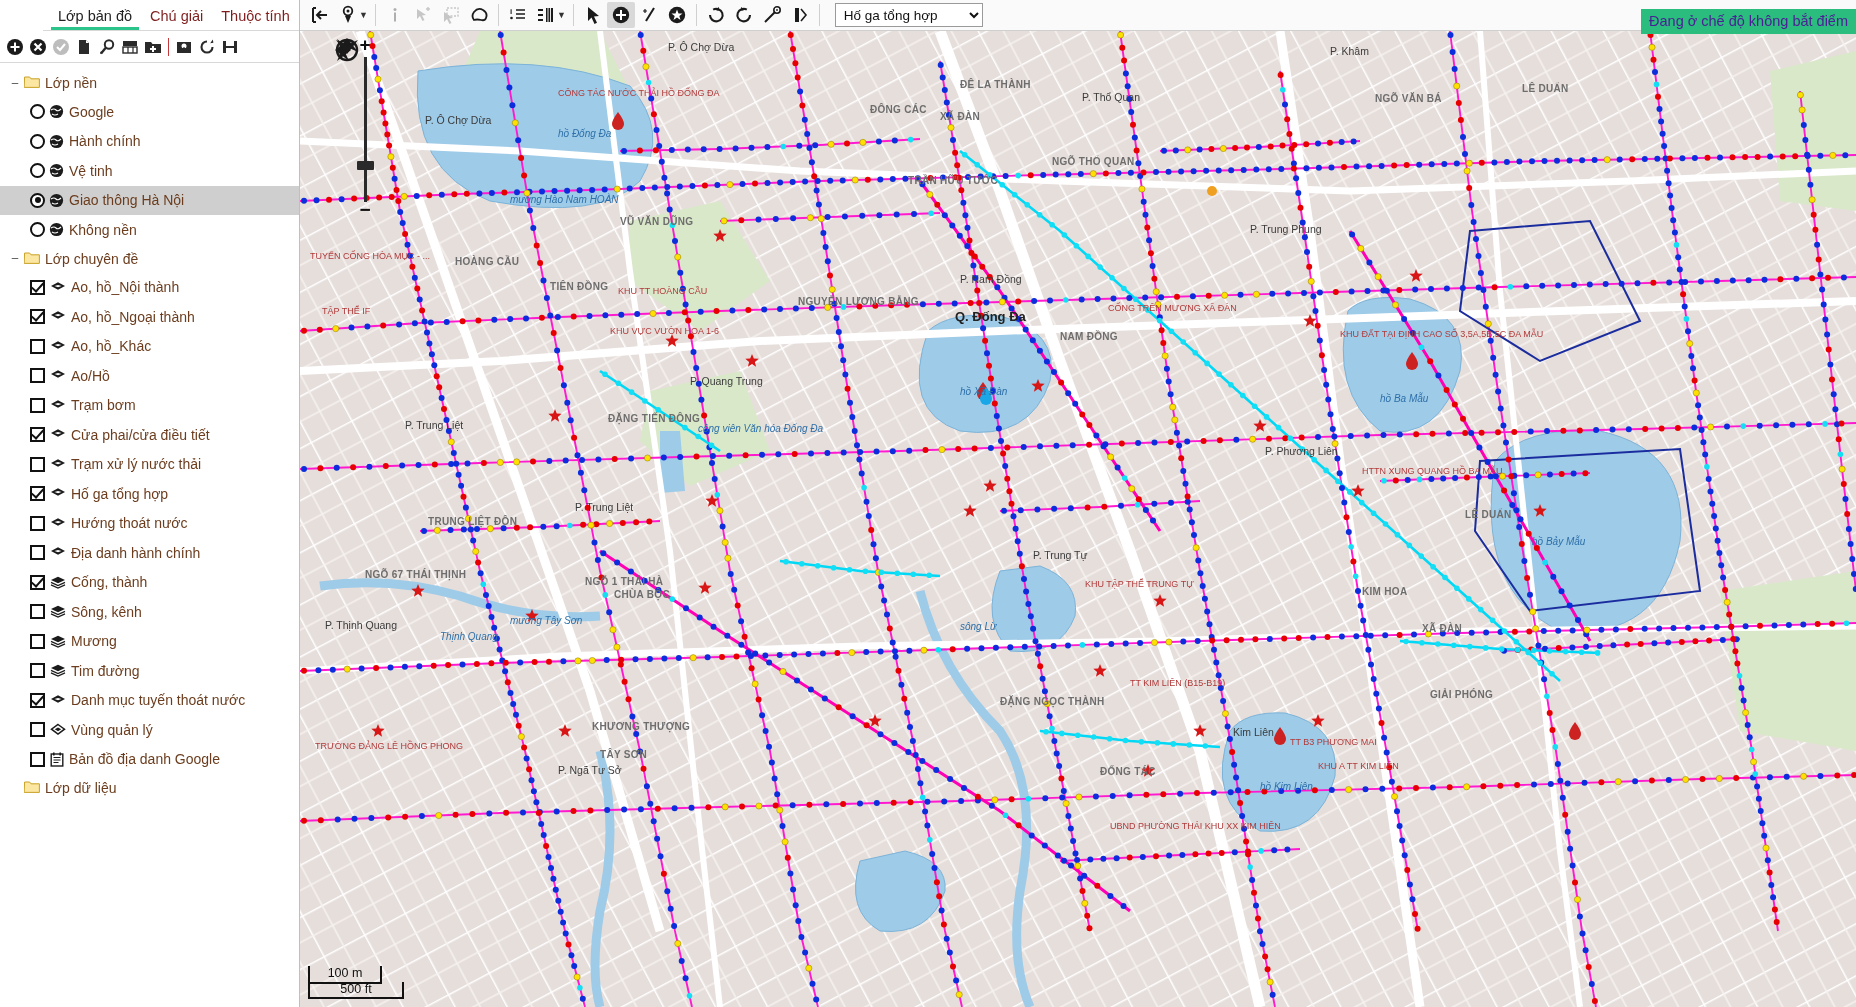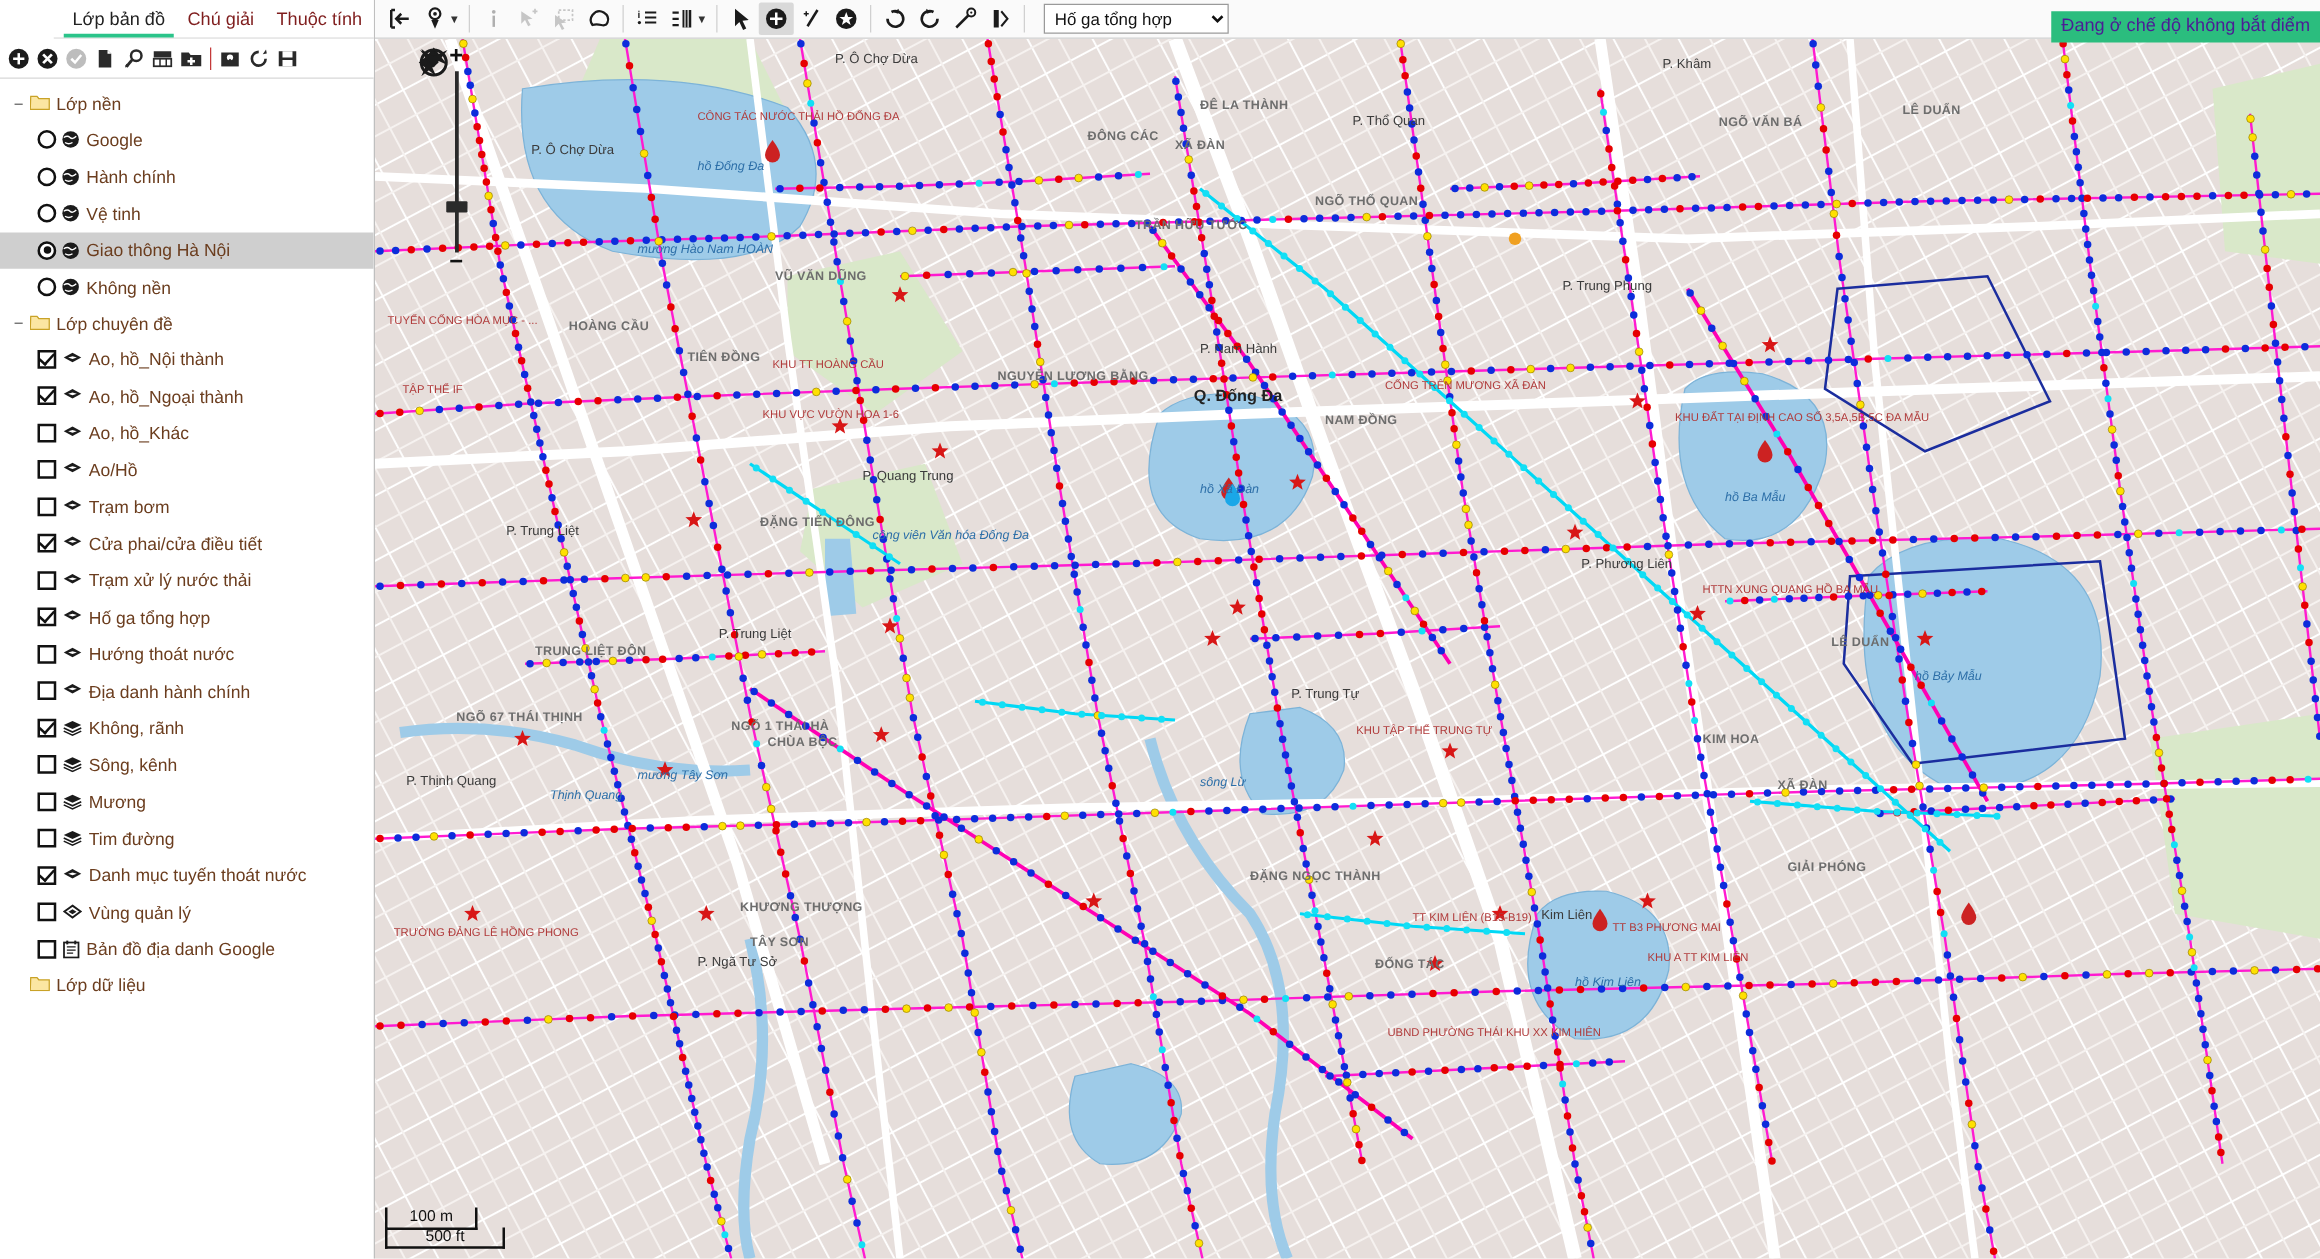--- a/index.html
+++ b/index.html
@@ -444,21 +444,21 @@
       </div>
       <div class="row">
         <span class="cbx on"></span>
         <span class="ricon">
             <svg width="16" height="13" viewBox="0 0 16 13">
               <path d="M8 0.8 L15 4 L8 7.2 L1 4 z" fill="#1b1b1b"></path>
               <path d="M1 6.4 L8 9.6 L15 6.4" fill="none" stroke="#1b1b1b" stroke-width="1.3"></path>
               <path d="M1 8.9 L8 12.1 L15 8.9" fill="none" stroke="#1b1b1b" stroke-width="1.3"></path>
             </svg>
           </span>
-        <span class="rlabel">Không, rãnh</span>
+        <span class="rlabel">Cống, thành</span>
       </div>
       <div class="row">
         <span class="cbx"></span>
         <span class="ricon">
             <svg width="16" height="13" viewBox="0 0 16 13">
               <path d="M8 0.8 L15 4 L8 7.2 L1 4 z" fill="#1b1b1b"></path>
               <path d="M1 6.4 L8 9.6 L15 6.4" fill="none" stroke="#1b1b1b" stroke-width="1.3"></path>
               <path d="M1 8.9 L8 12.1 L15 8.9" fill="none" stroke="#1b1b1b" stroke-width="1.3"></path>
             </svg>
           </span>
@@ -2297,21 +2297,21 @@
           <div class="maplabel water" style="left: 258px; top: 97px;">hồ Đống Đa</div>
           <div class="maplabel road" style="left: 752px; top: 125px;">NGÕ THỔ QUAN</div>
           <div class="maplabel water" style="left: 210px; top: 163px;">mương Hào Nam HOÀN</div>
           <div class="maplabel road" style="left: 608px; top: 144px;">TRẦN HỮU TƯỚC</div>
           <div class="maplabel pl" style="left: 950px; top: 192px;">P. Trung Phụng</div>
           <div class="maplabel road" style="left: 320px; top: 185px;">VŨ VĂN DŨNG</div>
           <div class="maplabel poi" style="left: 10px; top: 220px;">TUYẾN CỐNG HÒA MỤC - ...</div>
           <div class="maplabel road" style="left: 155px; top: 225px;">HOÀNG CẦU</div>
           <div class="maplabel road" style="left: 250px; top: 250px;">TIÊN ĐỒNG</div>
           <div class="maplabel poi" style="left: 22px; top: 275px;">TẬP THỂ IF</div>
-          <div class="maplabel pl" style="left: 660px; top: 242px;">P. Nam Hành</div>
+          <div class="maplabel pl" style="left: 660px; top: 242px;">P. Nam Đồng</div>
           <div class="maplabel poi" style="left: 318px; top: 255px;">KHU TT HOÀNG CẦU</div>
           <div class="maplabel road" style="left: 498px; top: 265px;">NGUYỄN LƯƠNG BẰNG</div>
           <div class="maplabel big" style="left: 655px; top: 278px;">Q. Đống Đa</div>
           <div class="maplabel poi" style="left: 808px; top: 272px;">CỐNG TRÊN MƯƠNG XÃ ĐÀN</div>
           <div class="maplabel poi" style="left: 310px; top: 295px;">KHU VỰC VƯỜN HOA 1-6</div>
           <div class="maplabel road" style="left: 760px; top: 300px;">NAM ĐỒNG</div>
           <div class="maplabel poi" style="left: 1040px; top: 298px;">KHU ĐẤT TẠI ĐỊNH CAO SỐ 3,5A,5B,5C ĐA MẪU</div>
           <div class="maplabel pl" style="left: 390px; top: 344px;">P. Quang Trung</div>
           <div class="maplabel water" style="left: 660px; top: 355px;">hồ Xã Đàn</div>
           <div class="maplabel water" style="left: 1080px; top: 362px;">hồ Ba Mẫu</div>
@@ -2329,21 +2329,21 @@
           <div class="maplabel poi" style="left: 785px; top: 548px;">KHU TẬP THỂ TRUNG TỰ</div>
           <div class="maplabel road" style="left: 1062px; top: 555px;">KIM HOA</div>
           <div class="maplabel road" style="left: 1122px; top: 592px;">XÃ ĐÀN</div>
           <div class="maplabel water" style="left: 1232px; top: 505px;">hồ Bảy Mẫu</div>
           <div class="maplabel road" style="left: 314px; top: 558px;">CHÙA BỘC</div>
           <div class="maplabel pl" style="left: 25px; top: 588px;">P. Thịnh Quang</div>
           <div class="maplabel water" style="left: 140px; top: 600px;">Thịnh Quang</div>
           <div class="maplabel water" style="left: 210px; top: 584px;">mương Tây Sơn</div>
           <div class="maplabel water" style="left: 660px; top: 590px;">sông Lừ</div>
           <div class="maplabel road" style="left: 700px; top: 665px;">ĐẶNG NGỌC THÀNH</div>
-          <div class="maplabel poi" style="left: 830px; top: 698px;">TT KIM LIÊN (B15-B19)</div>
+          <div class="maplabel poi" style="left: 830px; top: 647px;">TT KIM LIÊN (B15-B19)</div>
           <div class="maplabel pl" style="left: 885px; top: 695px; margin-left: 48px;">Kim Liên</div>
           <div class="maplabel poi" style="left: 1018px; top: 730px;">KHU A TT KIM LIÊN</div>
           <div class="maplabel poi" style="left: 990px; top: 706px;">TT B3 PHƯƠNG MAI</div>
           <div class="maplabel road" style="left: 1130px; top: 658px;">GIẢI PHÓNG</div>
           <div class="maplabel road" style="left: 292px; top: 690px;">KHƯƠNG THƯỢNG</div>
           <div class="maplabel poi" style="left: 15px; top: 710px;">TRƯỜNG ĐẢNG LÊ HỒNG PHONG</div>
           <div class="maplabel road" style="left: 300px; top: 718px;">TÂY SƠN</div>
           <div class="maplabel pl" style="left: 258px; top: 733px;">P. Ngã Tư Sở</div>
           <div class="maplabel road" style="left: 800px; top: 735px;">ĐỐNG TÁC</div>
           <div class="maplabel water" style="left: 960px; top: 750px;">hồ Kim Liên</div>

